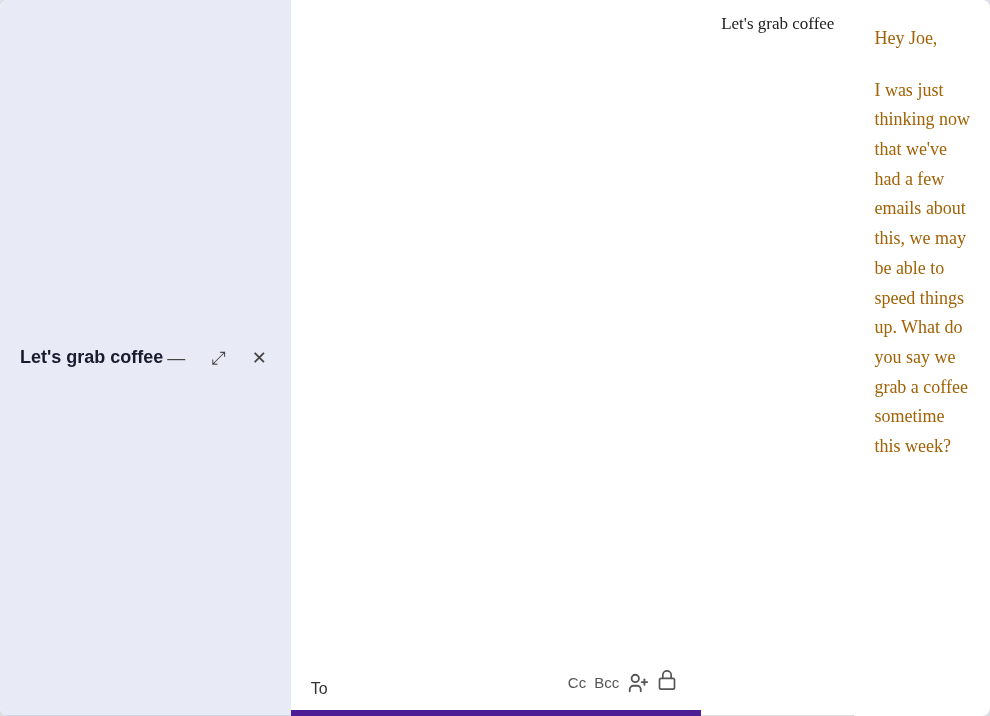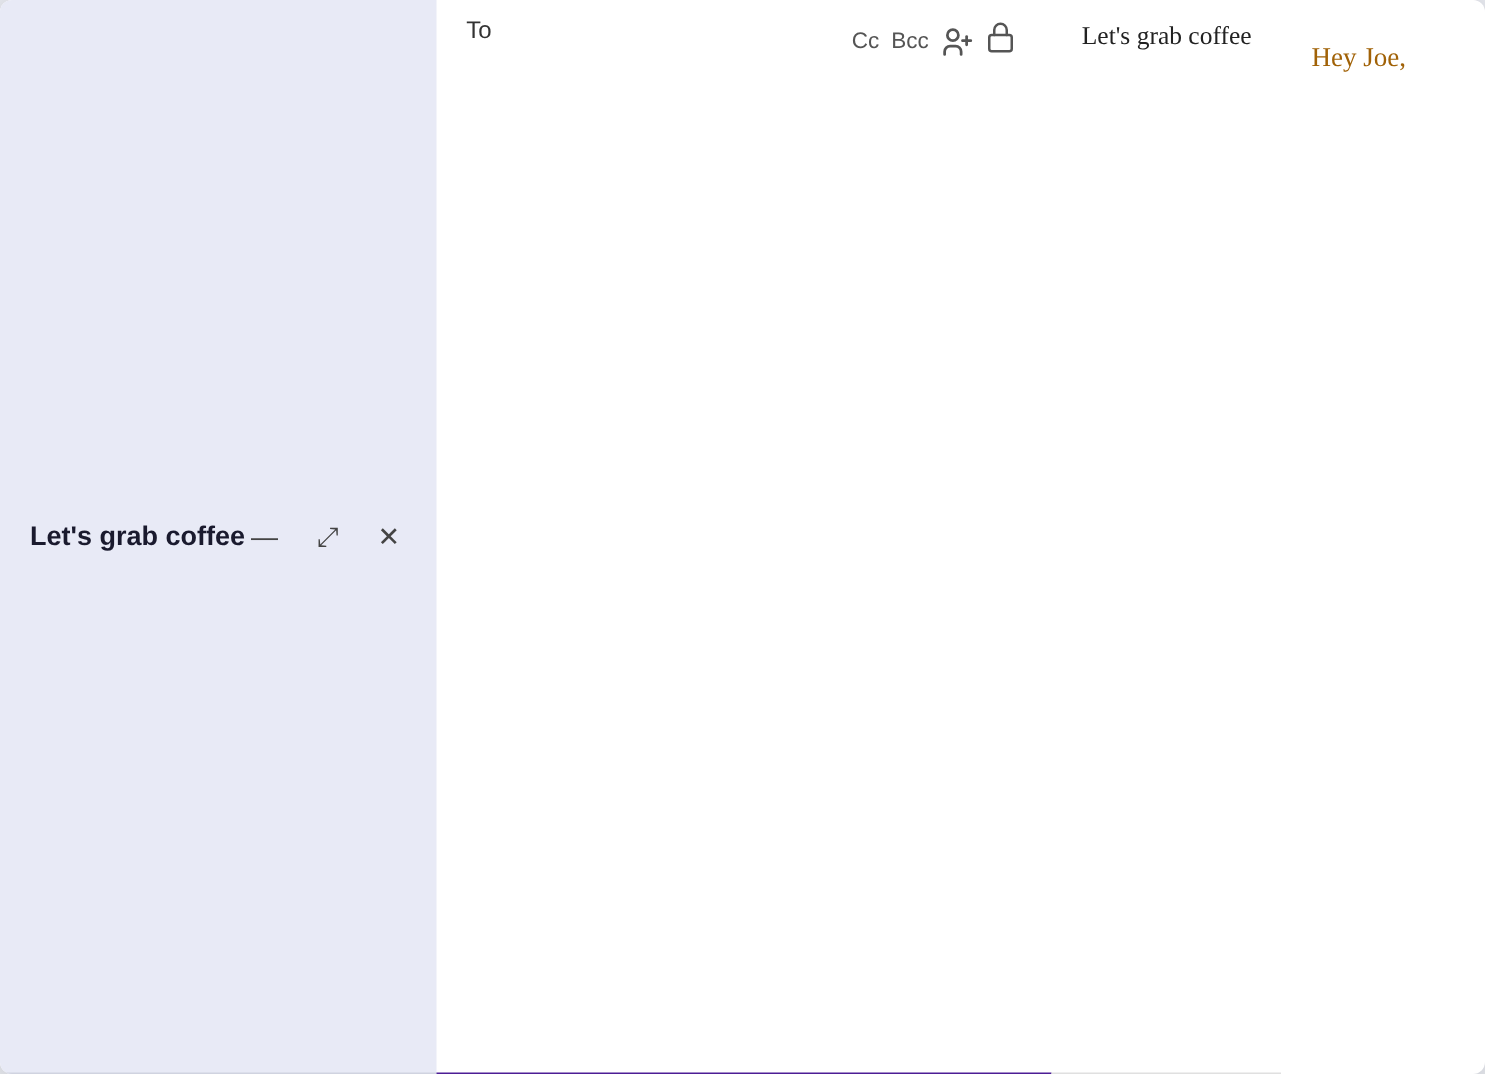--- a/index.html
+++ b/index.html
@@ -54,23 +54,23 @@
       border: none;
       cursor: pointer;
       font-size: 18px;
       color: #444;
       padding: 2px 4px;
       line-height: 1;
     }
 
     .to-row {
       display: flex;
-      align-items: flex-start;
+      align-items: flex-end;
       padding: 12px 20px;
-      border-bottom: 1px solid #4c1d95;
+      border-bottom: 6px solid #4c1d95;
       gap: 8px;
     }
 
     .to-label {
       font-size: 16px;
       font-weight: 400;
       color: #333;
       min-width: 30px;
     }
 
@@ -180,16 +180,17 @@
     </div>
   </div>
 
   <div class="subject-row">
     <span class="subject-text">Let's grab coffee</span>
   </div>
 
   <div class="body-area">
     <div class="email-body">
       <p>Hey Joe,</p>
+      <p>I was just thinking now that we've had a few emails about this, we may be able to speed things up. What do you say we grab a coffee sometime this week?</p>
     </div>
   </div>
 
 </div>
 
 </body></html>

